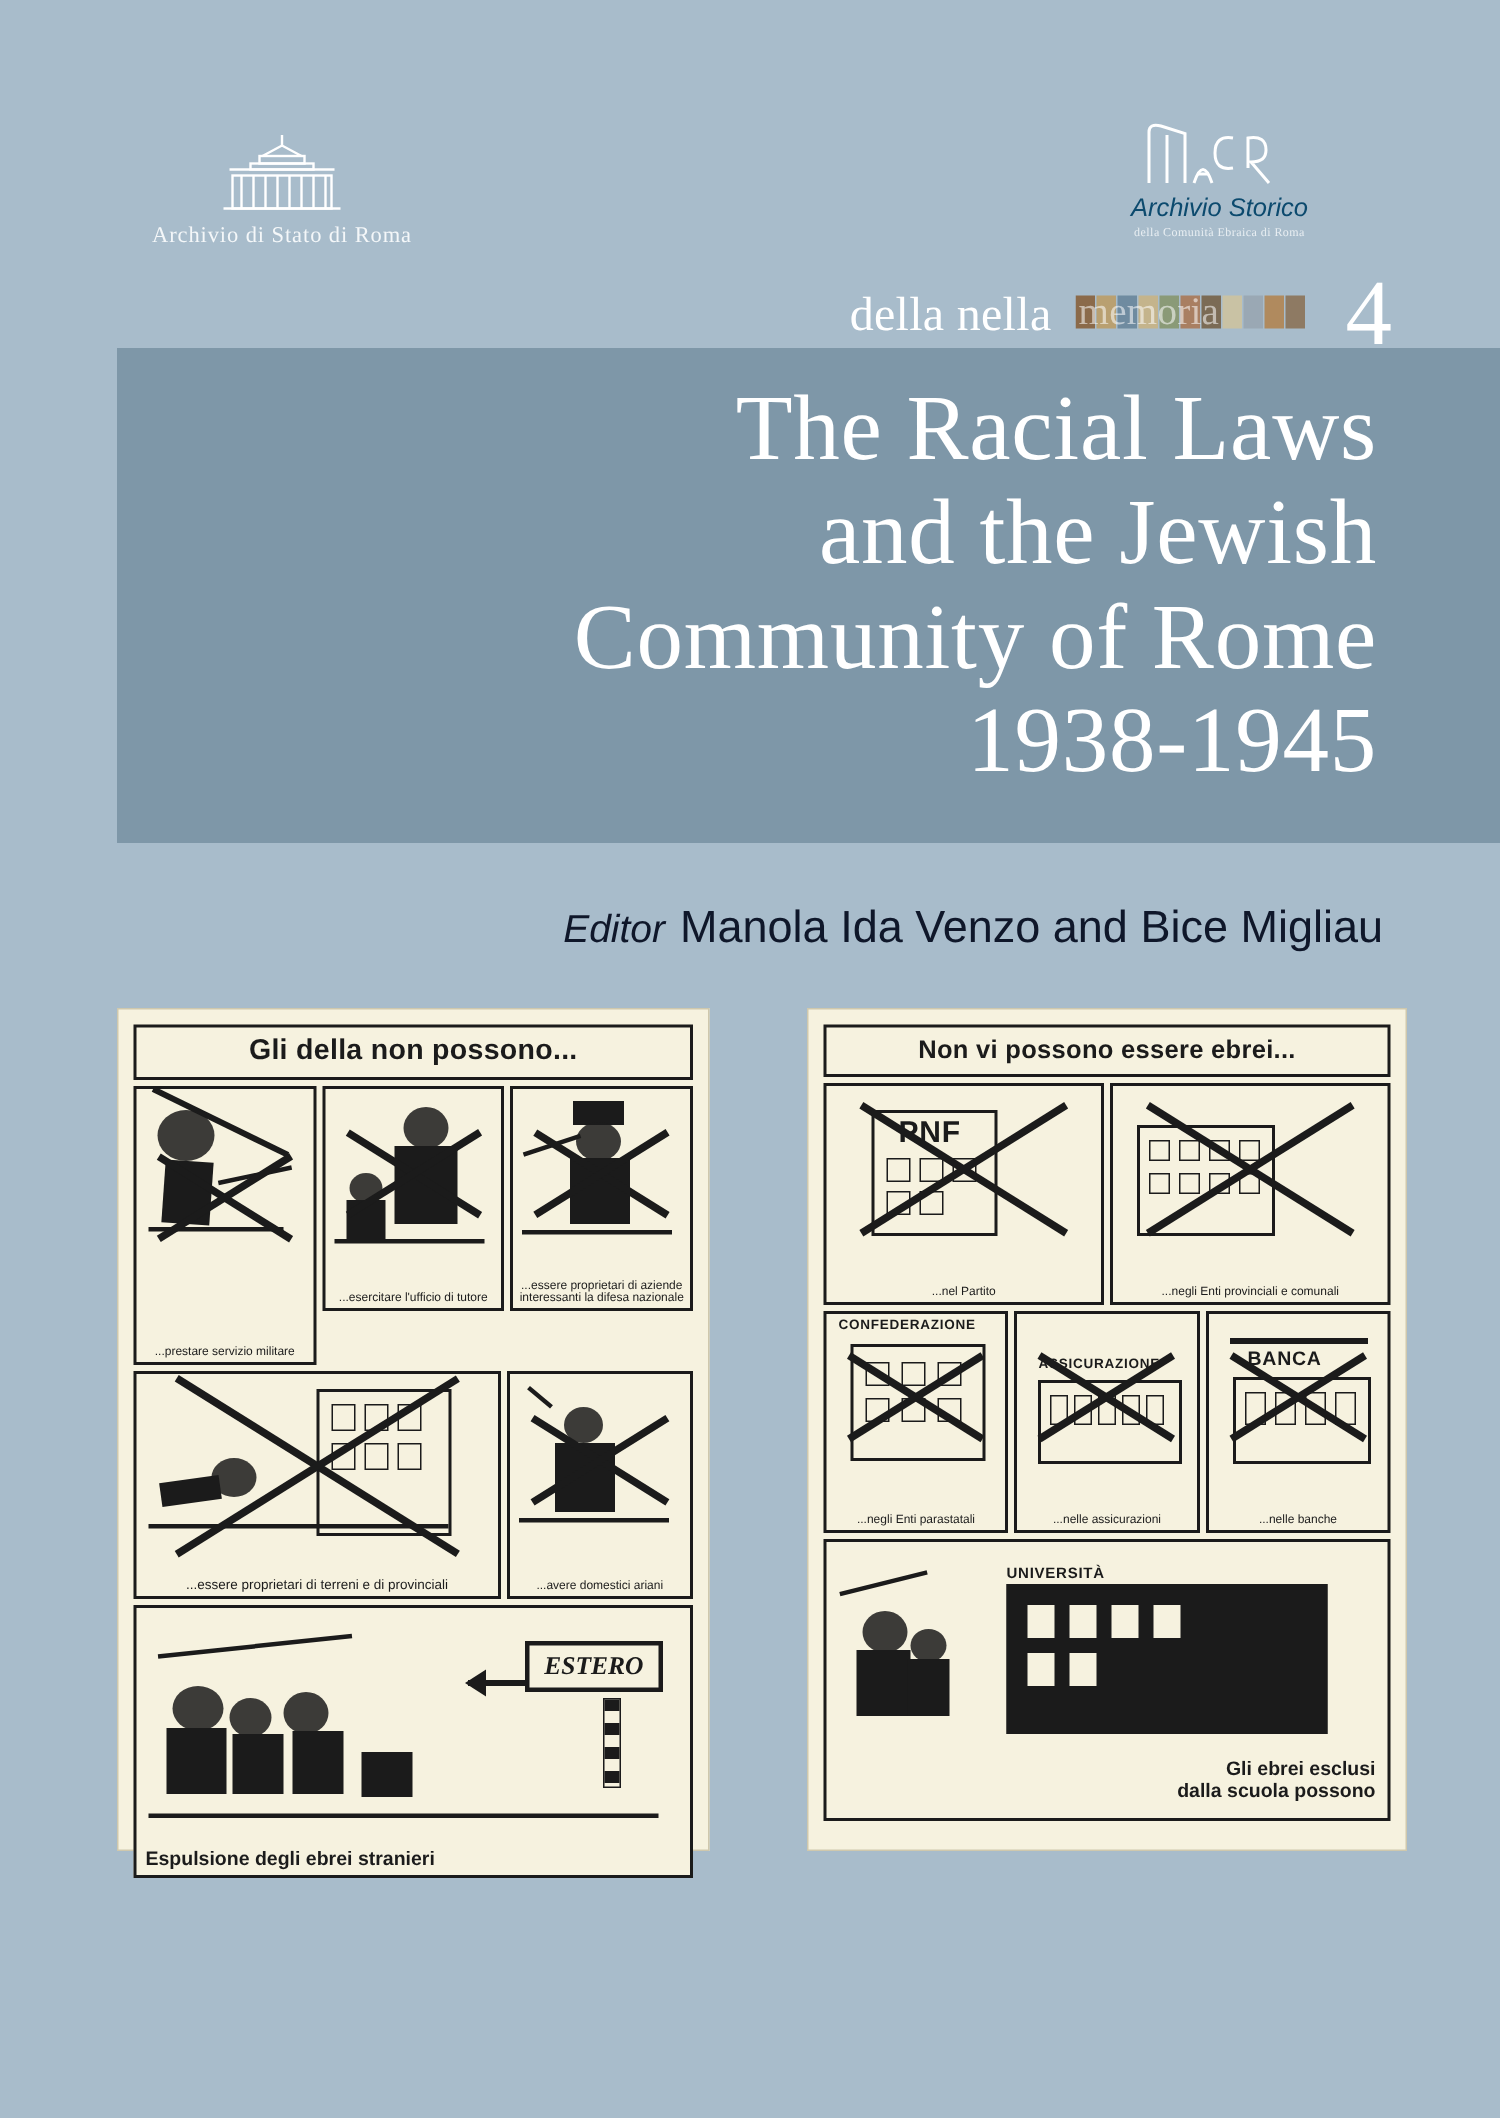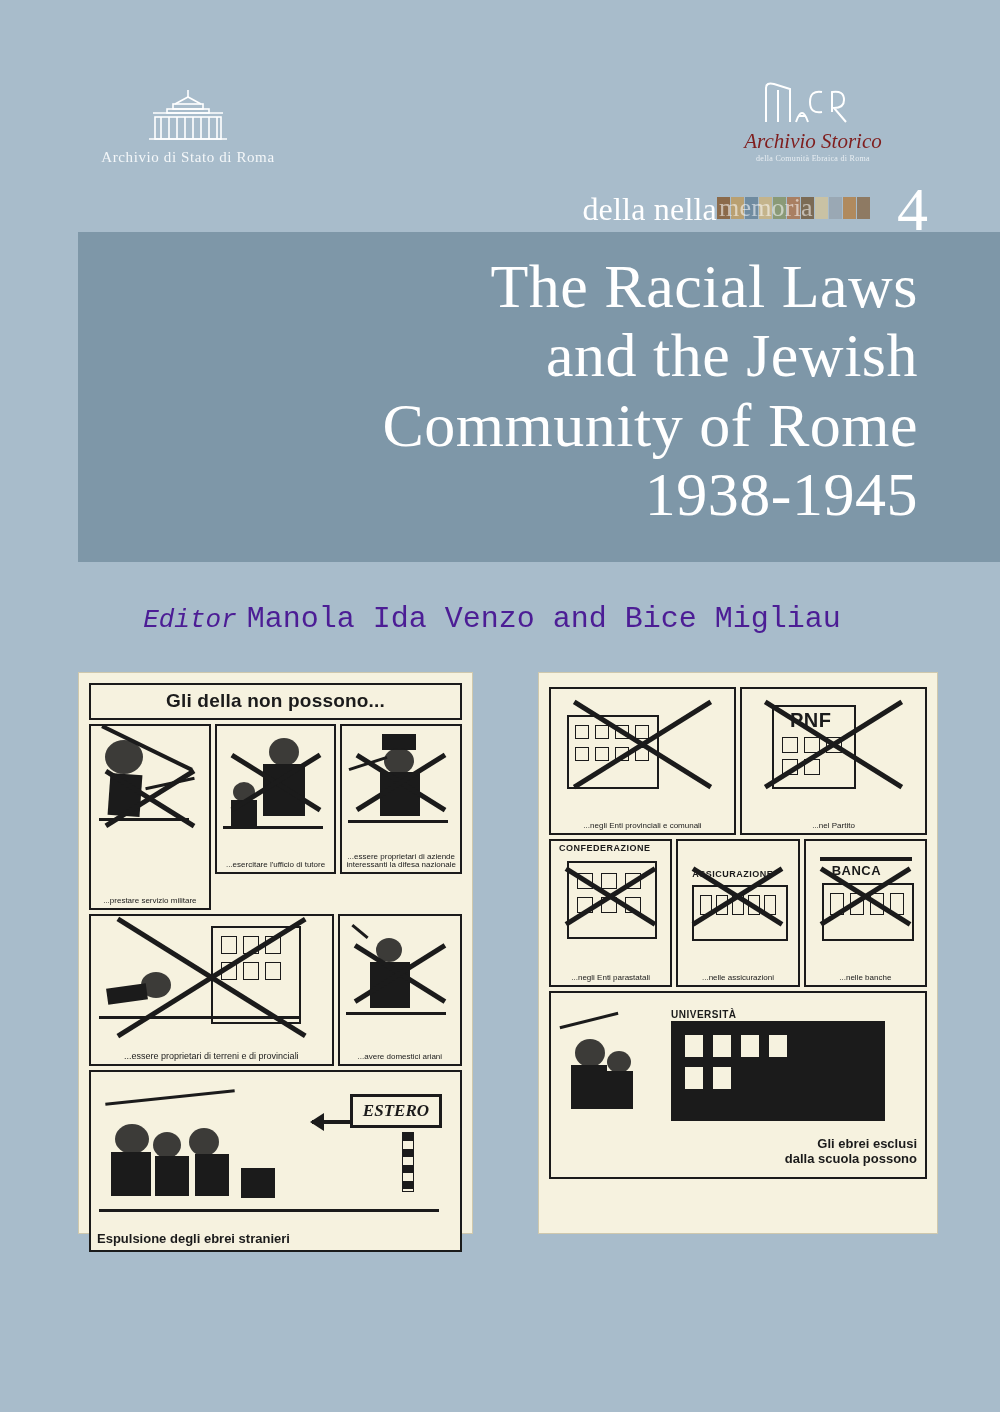--- a/index.html
+++ b/index.html
@@ -44,24 +44,24 @@
     width: 230px;
     text-align: center;
     color: #ffffff;
   }
   .logo-right .asser-mark {
     position: relative;
     height: 48px;
     margin-bottom: 4px;
   }
   .logo-right .asser-text {
-    font-family: Liberation Serif, serif;
+    font-family: Liberation Sans, sans-serif;
     font-style: italic;
-    font-size: 21px;
-    color: #7f1d1d;
+    font-size: 17px;
+    color: #0c4a6e;
     line-height: 1.05;
   }
   .logo-right .asser-sub {
     font-family: "Liberation Serif", serif;
     font-size: 8px;
     color: #e8eef2;
     letter-spacing: 0.3px;
     margin-top: 2px;
   }
   
@@ -78,20 +78,21 @@
     font-family: "Liberation Serif", serif;
     font-size: 32px;
     color: #ffffff;
     letter-spacing: 0.2px;
     white-space: nowrap;
   }
   .series-label .mosaic {
     display: inline-block;
     position: relative;
     top: 3px;
+    margin-left: 16px;
   }
   .series-number {
     font-family: "Liberation Serif", serif;
     font-size: 62px;
     line-height: 1;
     color: #ffffff;
   }
   
   .title-band {
     position: absolute;
@@ -116,24 +117,24 @@
   .title .line {
     display: block;
     white-space: nowrap;
   }
   
   .editors {
     position: absolute;
     right: 78px;
     top: 602px;
     width: 860px;
-    text-align: center;
-    font-family: Liberation Mono, monospace;
+    text-align: right;
+    font-family: Liberation Sans, sans-serif;
     font-size: 30px;
-    color: #4c1d95;
+    color: #0f172a;
   }
   .editors .label {
     font-style: italic;
     font-size: 26px;
     margin-right: 10px;
   }
   
   .plates {
     position: absolute;
     left: 78px;
@@ -466,49 +467,50 @@
             <div class="estero-sign">ESTERO</div>
             <div class="sign-post"></div>
             <div class="bar" style="left:8px;bottom:4px;width:340px;height:3px"></div>
           </div>
           <div class="bottom-caption">Espulsione degli ebrei stranieri</div>
         </div>
       </div>
     </div>
 
     <div class="plate right">
+      <div class="plate-title small">Non vi possono essere ebrei...</div>
 
       <div class="grid-row">
+        <div class="cell" style="height:148px">
+          <div class="art">
+            <div class="bldg" style="left:30px;top:16px;width:80px;height:80px"></div>
+            <div class="lbl" style="left:48px;top:20px;font-size:20px">PNF</div>
+            <div class="win" style="left:40px;top:48px;width:14px;height:14px"></div>
+            <div class="win" style="left:62px;top:48px;width:14px;height:14px"></div>
+            <div class="win" style="left:84px;top:48px;width:14px;height:14px"></div>
+            <div class="win" style="left:40px;top:70px;width:14px;height:14px"></div>
+            <div class="win" style="left:62px;top:70px;width:14px;height:14px"></div>
+            <div class="cross"></div>
+          </div>
+          <div class="cap">...nel Partito</div>
+        </div>
         <div class="cell" style="height:148px">
           <div class="art">
             <div class="bldg" style="left:16px;top:26px;width:88px;height:70px"></div>
             <div class="win" style="left:24px;top:36px;width:12px;height:12px"></div>
             <div class="win" style="left:44px;top:36px;width:12px;height:12px"></div>
             <div class="win" style="left:64px;top:36px;width:12px;height:12px"></div>
             <div class="win" style="left:84px;top:36px;width:12px;height:12px"></div>
             <div class="win" style="left:24px;top:58px;width:12px;height:12px"></div>
             <div class="win" style="left:44px;top:58px;width:12px;height:12px"></div>
             <div class="win" style="left:64px;top:58px;width:12px;height:12px"></div>
             <div class="win" style="left:84px;top:58px;width:12px;height:12px"></div>
             <div class="cross"></div>
           </div>
           <div class="cap">...negli Enti provinciali e comunali</div>
-        </div>
-        <div class="cell" style="height:148px">
-          <div class="art">
-            <div class="bldg" style="left:30px;top:16px;width:80px;height:80px"></div>
-            <div class="lbl" style="left:48px;top:20px;font-size:20px">PNF</div>
-            <div class="win" style="left:40px;top:48px;width:14px;height:14px"></div>
-            <div class="win" style="left:62px;top:48px;width:14px;height:14px"></div>
-            <div class="win" style="left:84px;top:48px;width:14px;height:14px"></div>
-            <div class="win" style="left:40px;top:70px;width:14px;height:14px"></div>
-            <div class="win" style="left:62px;top:70px;width:14px;height:14px"></div>
-            <div class="cross"></div>
-          </div>
-          <div class="cap">...nel Partito</div>
         </div>
       </div>
 
       <div class="grid-row">
         <div class="cell" style="height:148px">
           <div class="art">
             <div class="lbl" style="left:8px;top:2px;font-size:9px">CONFEDERAZIONE</div>
             <div class="bldg" style="left:16px;top:20px;width:86px;height:74px"></div>
             <div class="win" style="left:26px;top:32px;width:14px;height:14px"></div>
             <div class="win" style="left:50px;top:32px;width:14px;height:14px"></div>

